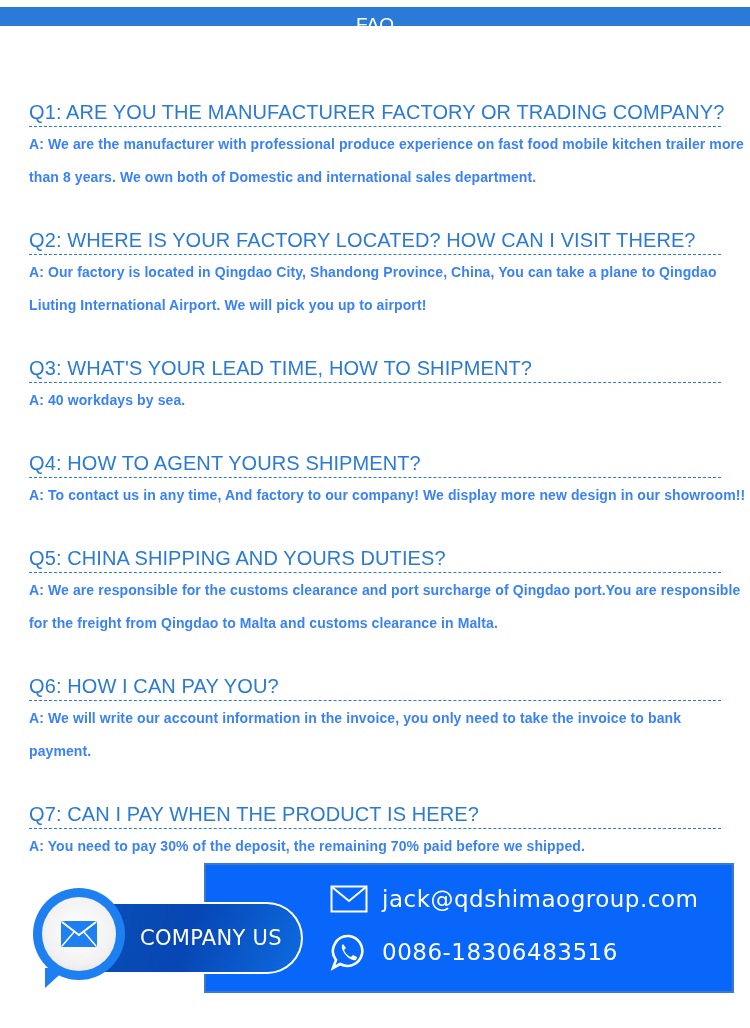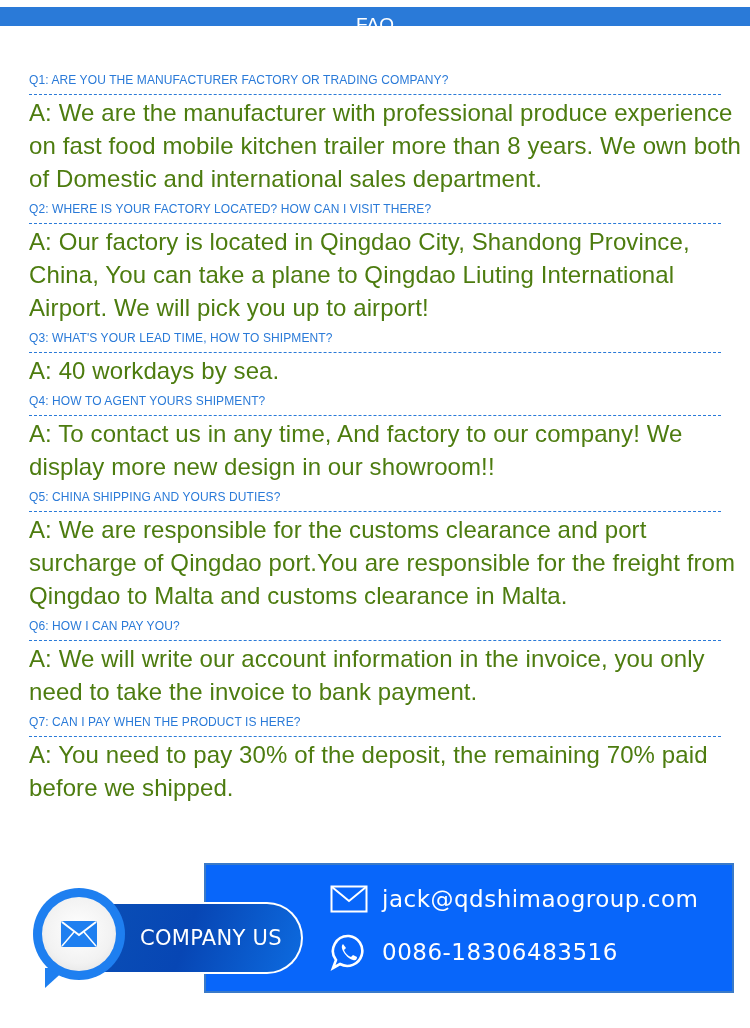--- a/index.html
+++ b/index.html
@@ -1,20 +1,20 @@
 <!DOCTYPE html>
 <html><head>
 <meta charset="utf-8">
 <style>
   html, body { margin:0; padding:0; background:#ffffff; }
   body { width:750px; height:1028px; position:relative; overflow:hidden; font-family:"Liberation Sans", sans-serif; }
   .header { position:absolute; left:0; top:7px; width:750px; height:19px; background:#2a7ad8; color:#fff; text-align:center; font-size:19px; line-height:35px; }
   .faq { position:absolute; left:29px; top:66px; width:692px; }
-  .q { color:#2a7ad8; font-size:12px; line-height:28px; height:28px; border-bottom:1px dashed #2a7ad8; white-space:nowrap; letter-spacing:0.1px; }
-  .a { color:#4d7c0f; font-size:24px; line-height:33px; padding-top:1px; margin-right:-25px; letter-spacing:0.1px; }
+  .q { color:#2a7ad8; font-size:20px; line-height:28px; height:28px; border-bottom:1px dashed #2a7ad8; white-space:nowrap; letter-spacing:0.1px;margin-top:32px; }
+  .a { color:#3b82f6; font-size:14px; line-height:33px; padding-top:1px; margin-right:-25px; letter-spacing:0.1px;font-weight:bold; }
   .contact { position:absolute; left:0; top:850px; width:750px; height:160px; }
   .panel { position:absolute; left:204px; top:13px; width:530px; height:130px; background:#0866fa; border:2px solid #3a7ac8; box-sizing:border-box; }
   .pill { position:absolute; left:95px; top:52px; width:208px; height:72px; border-radius:0 36px 36px 0; background:linear-gradient(110deg,#0a4fb6 0%,#0746b4 45%,#0d6be0 100%); border:2px solid #ffffff; border-left:none; box-sizing:border-box; }
   .pill-label { position:absolute; left:45px; top:0; line-height:68px; color:#fff; font-size:21px; letter-spacing:0.3px; font-family:"DejaVu Sans", sans-serif; }
   .bubble { position:absolute; left:33px; top:38px; width:92px; height:92px; border-radius:50%; background:#1e7ff0; }
   .bubble-inner { position:absolute; left:9px; top:9px; width:74px; height:74px; border-radius:50%; background:radial-gradient(circle at 50% 45%, #ffffff 0%, #f2f2f2 60%, #dcdcdc 100%); }
   .tail { position:absolute; left:45px; top:118px; width:0; height:0; border-left:0 solid transparent; border-right:22px solid transparent; border-top:20px solid #1e7ff0; }
   .crow { position:absolute; left:124px; display:flex; align-items:center; color:#ffffff; font-family:"DejaVu Sans", sans-serif; font-size:23px; letter-spacing:0.5px; }
   .crow svg { margin-right:14px; }
 </style>

